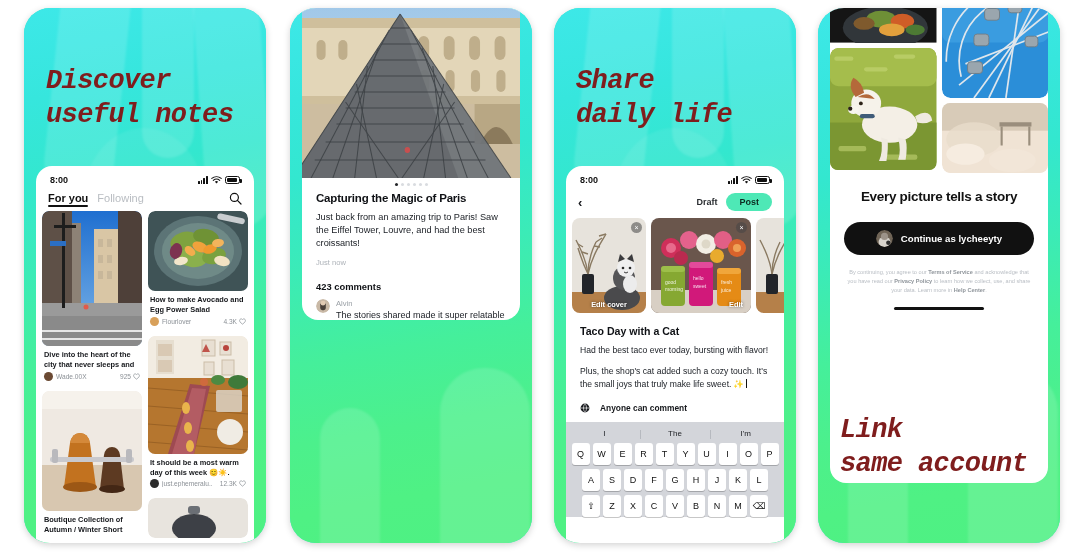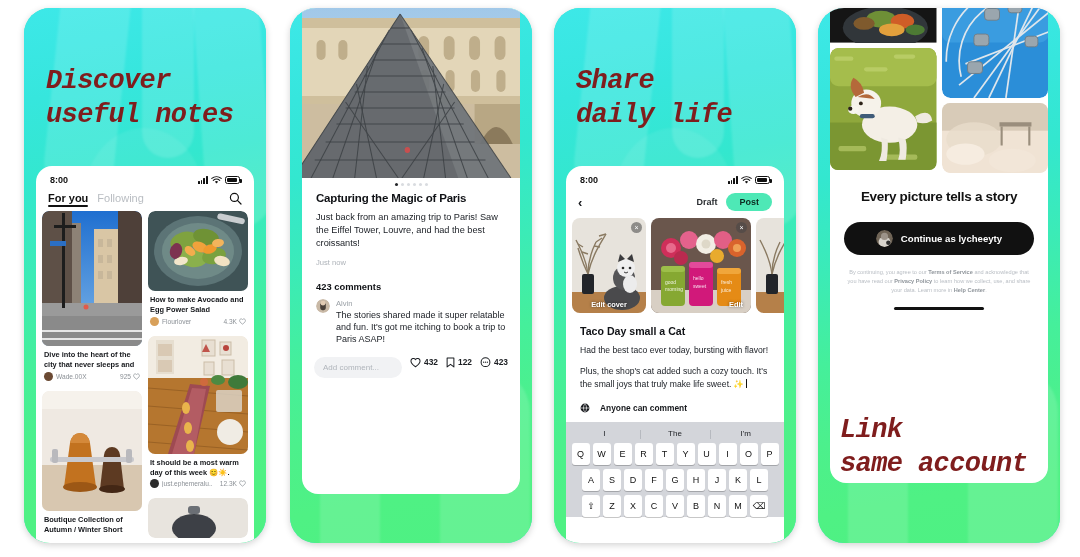--- a/index.html
+++ b/index.html
@@ -399,21 +399,21 @@
       </div>
     </div>
   </div>
 
   <div class="panel p2">
     <div class="bg">
       <div class="blob b4"></div>
         <div class="blob b5"></div>
     </div>
 
-    <div class="screen" style="top:-8px; height:494px; border-radius:0 0 16px 16px;">
+    <div class="screen" style="top:-8px; height:320px; border-radius:0 0 16px 16px;">
       <svg class="hero" viewBox="0 0 240 178" preserveAspectRatio="none">
         <defs>
             <linearGradient id="skyP" x1="0" y1="0" x2="0" y2="1">
           <stop offset="0" stop-color="#9fc7e8"></stop>
               <stop offset="1" stop-color="#cfe1ef"></stop>
             </linearGradient>
           </defs>
         <rect width="240" height="178" fill="url(#skyP)"></rect>
         <rect x="0" y="18" width="240" height="86" fill="#e3d6b8"></rect>
         <rect x="0" y="18" width="240" height="10" fill="#cfbf9c"></rect>
@@ -623,21 +623,21 @@
             <rect x="10" y="56" width="12" height="20" rx="2" fill="#22252a"></rect>
             <g stroke="#8a7a62" stroke-width="1.4" fill="none">
               <path d="M16 56 C14 40 8 30 4 22"></path>
                 <path d="M16 56 C20 38 28 26 34 16"></path>
               <path d="M16 56 C16 42 20 32 24 24"></path>
             </g>
           </svg>
         </div>
       </div>
 
-      <div class="comptitle">Taco Day small a Cat</div>
+      <div class="comptitle">Taco Day with a Cat</div>
       <div class="compp">Had the best taco ever today, bursting with flavor!</div>
       <div class="compp" style="padding-top:9px"><span>Plus, the shop's cat added such a cozy touch. It's the small joys that truly make life sweet. ✨</span><span class="caret"></span></div>
 
       <div class="perm">
         <svg width="10" height="10" viewBox="0 0 12 12">
           <circle cx="6" cy="6" r="5.3" fill="#16181c"></circle>
           <path d="M1 6h10M6 .8c2.4 2.6 2.4 7.8 0 10.4M6 .8C3.6 3.4 3.6 8.6 6 11.2" stroke="#fff" stroke-width=".8" fill="none"></path>
         </svg>
         <span>Anyone can comment</span>
       </div>

